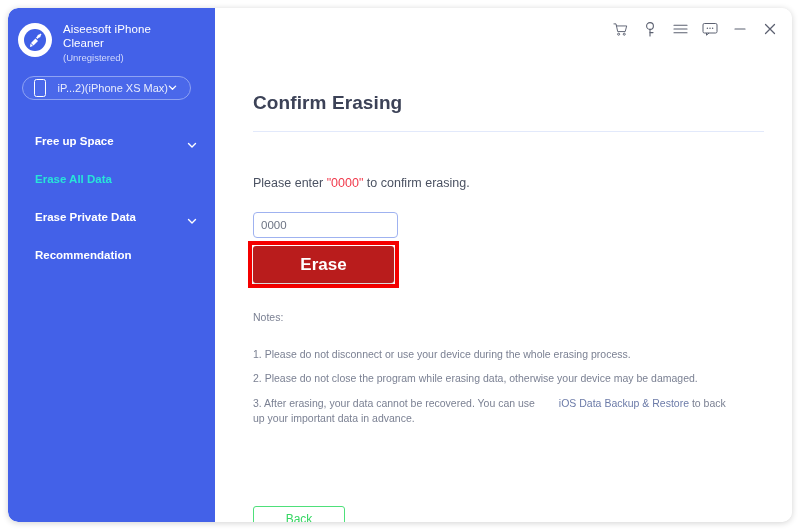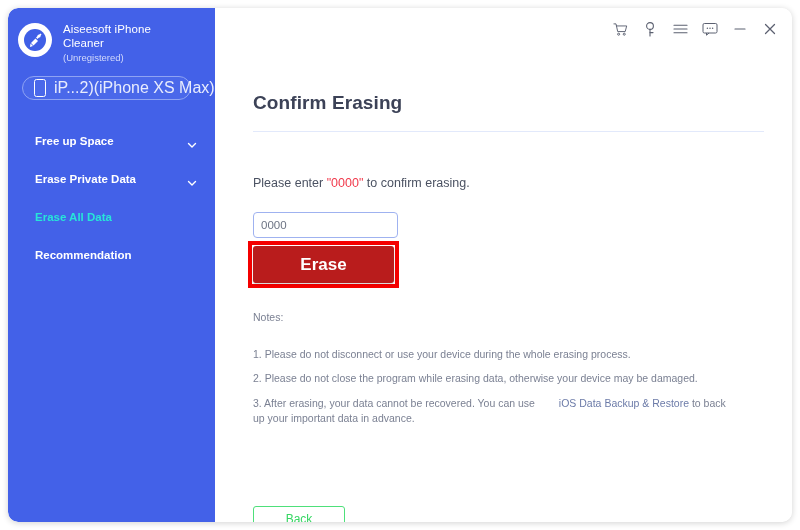--- a/index.html
+++ b/index.html
@@ -85,24 +85,25 @@
   #device-icon {
     width: 10px;
     height: 16px;
     border: 1.3px solid #ffffff;
     border-radius: 2.5px;
     margin-left: 11px;
     flex: 0 0 10px;
   }
   #device-label {
     color: #e8ecfd;
-    font-size: 16px;
+    font-size: 11px;
     margin-left: 8px;
     white-space: nowrap;
     flex: 1;
+    text-align: right;
   }
   .chev {
     width: 9px;
     height: 9px;
     margin-right: 13px;
     flex: 0 0 9px;
   }
   .chev svg { display: block; }
 
   
@@ -303,33 +304,33 @@
 
       <div class="nav-item">
         <span class="nav-label">Free up Space</span>
         <span class="nav-chev">
           <svg width="10" height="10" viewBox="0 0 10 10">
             <path d="M1.5 3.5 L5 7 L8.5 3.5" stroke="#ffffff" stroke-width="1.4" fill="none" stroke-linecap="round" stroke-linejoin="round"></path>
           </svg>
         </span>
       </div>
 
+      <div class="nav-item active">
+        <span class="nav-label">Erase All Data</span>
+      </div>
+
       <div class="nav-item">
         <span class="nav-label">Erase Private Data</span>
         <span class="nav-chev">
           <svg width="10" height="10" viewBox="0 0 10 10">
             <path d="M1.5 3.5 L5 7 L8.5 3.5" stroke="#ffffff" stroke-width="1.4" fill="none" stroke-linecap="round" stroke-linejoin="round"></path>
           </svg>
         </span>
       </div>
 
-      <div class="nav-item active">
-        <span class="nav-label">Erase All Data</span>
-      </div>
-
       <div class="nav-item">
         <span class="nav-label">Recommendation</span>
       </div>
 
     </div>
   </div>
 
   <div id="main">
 
     <div id="titlebar">

